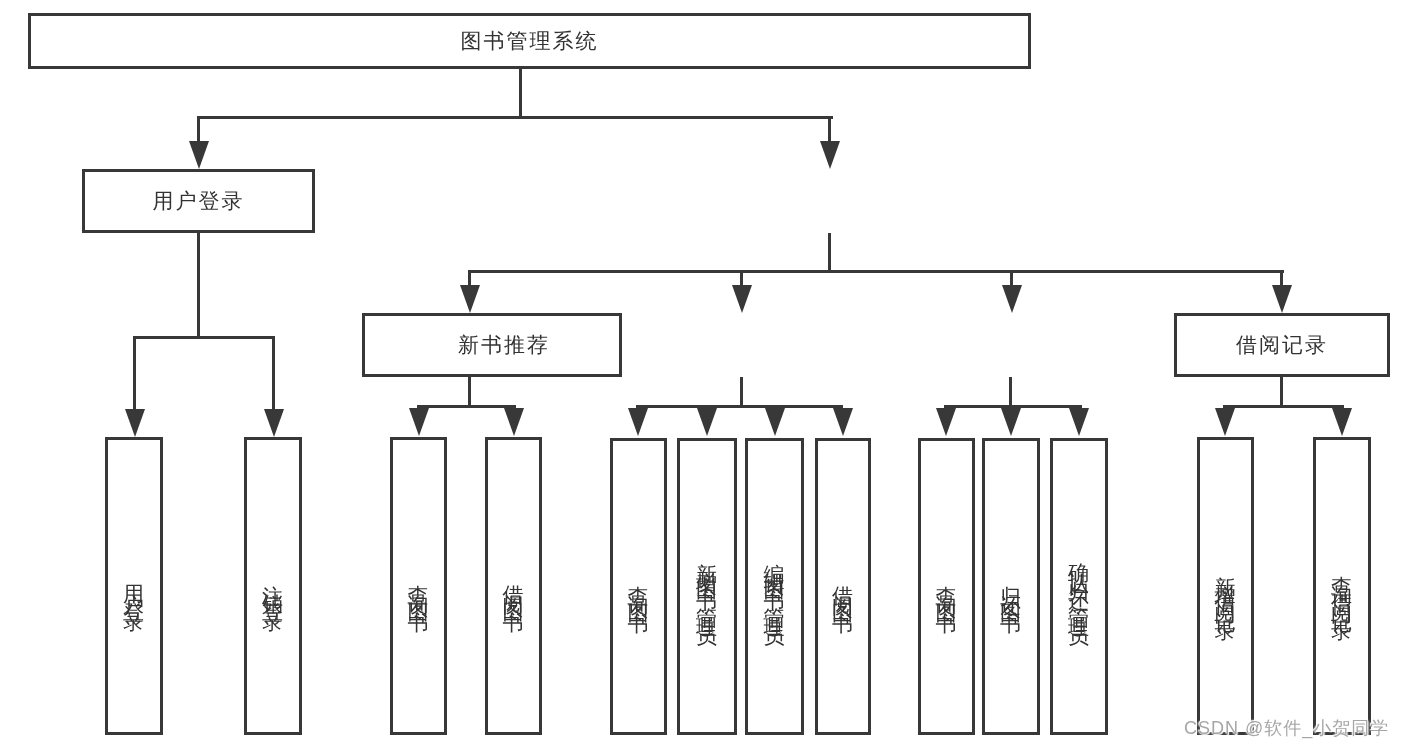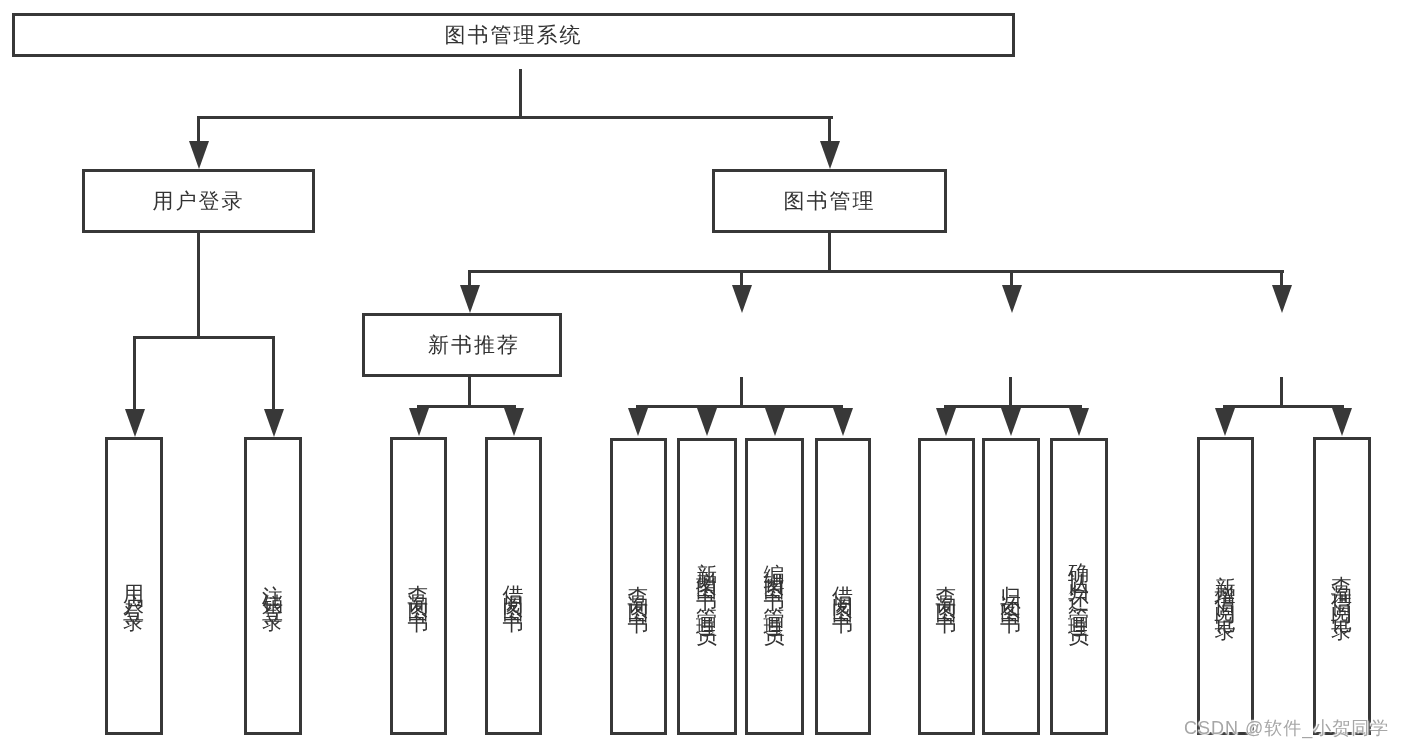--- a/index.html
+++ b/index.html
@@ -63,33 +63,33 @@
   <div class="line" style="left:944px;top:405px;width:138px;height:3px;"></div>
   <div class="arrow" style="left:936px;top:408px;"></div>
   <div class="arrow" style="left:1001px;top:408px;"></div>
   <div class="arrow" style="left:1069px;top:408px;"></div>
 
   <div class="line" style="left:1280px;top:377px;width:3px;height:31px;"></div>
   <div class="line" style="left:1223px;top:405px;width:121px;height:3px;"></div>
   <div class="arrow" style="left:1215px;top:408px;"></div>
   <div class="arrow" style="left:1332px;top:408px;"></div>
 
-  <div class="box h" style="left:12px;top:13px;width:1003px;height:44px;">
+  <div class="box h" style="left:28px;top:13px;width:1003px;height:56px;">
     <span>图书管理系统</span>
   </div>
 
   <div class="box h" style="left:82px;top:169px;width:233px;height:64px;">
     <span>用户登录</span>
   </div>
-  <div class="box h" style="left:712px;top:169px;width:235px;height:64px;">
-    <span>图书管理</span>
+
+  <div class="box h" style="left:362px;top:313px;width:260px;height:64px;padding-left:24px;">
+    <span>新书推荐</span>
   </div>
-
-  <div class="box h" style="left:362px;top:313px;width:200px;height:64px;padding-left:24px;">
-    <span>新书推荐</span>
+  <div class="box h" style="left:1174px;top:313px;width:216px;height:64px;">
+    <span>借阅记录</span>
   </div>
 
   <div class="box v" style="left:105px;top:437px;width:58px;height:298px;">
     <span>用户登录</span>
   </div>
   <div class="box v" style="left:244px;top:437px;width:58px;height:298px;">
     <span>注销登录</span>
   </div>
 
   <div class="box v" style="left:390px;top:437px;width:57px;height:298px;">

